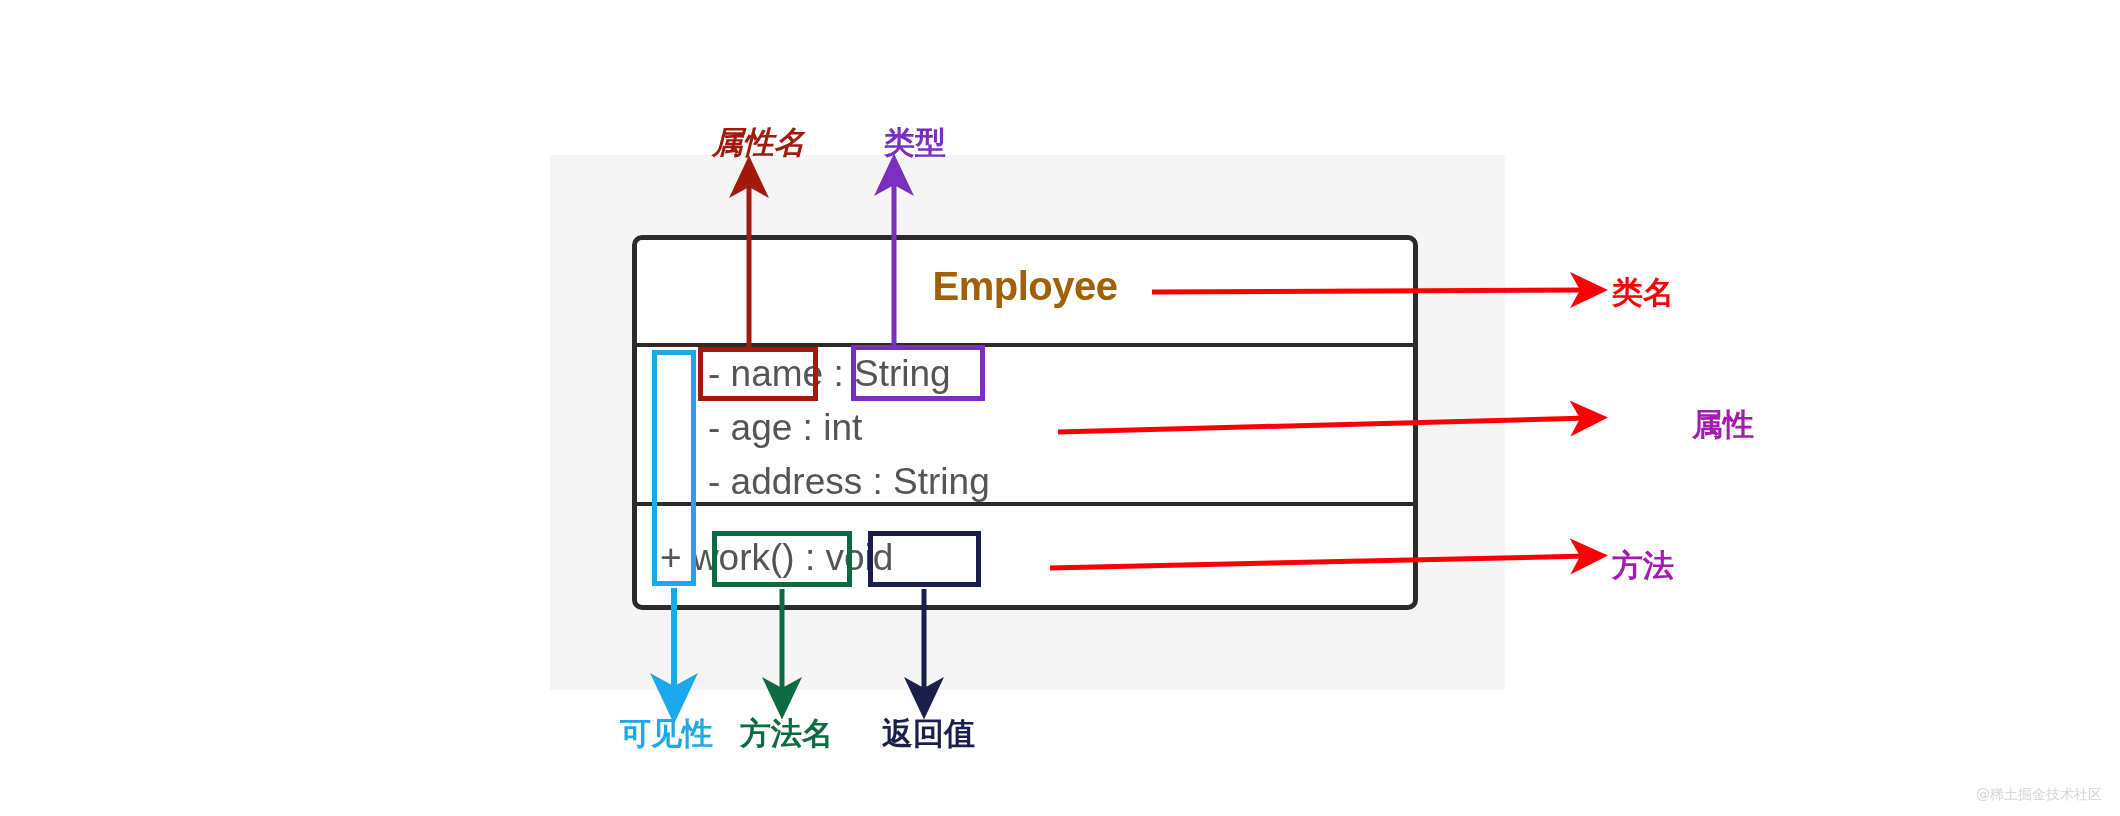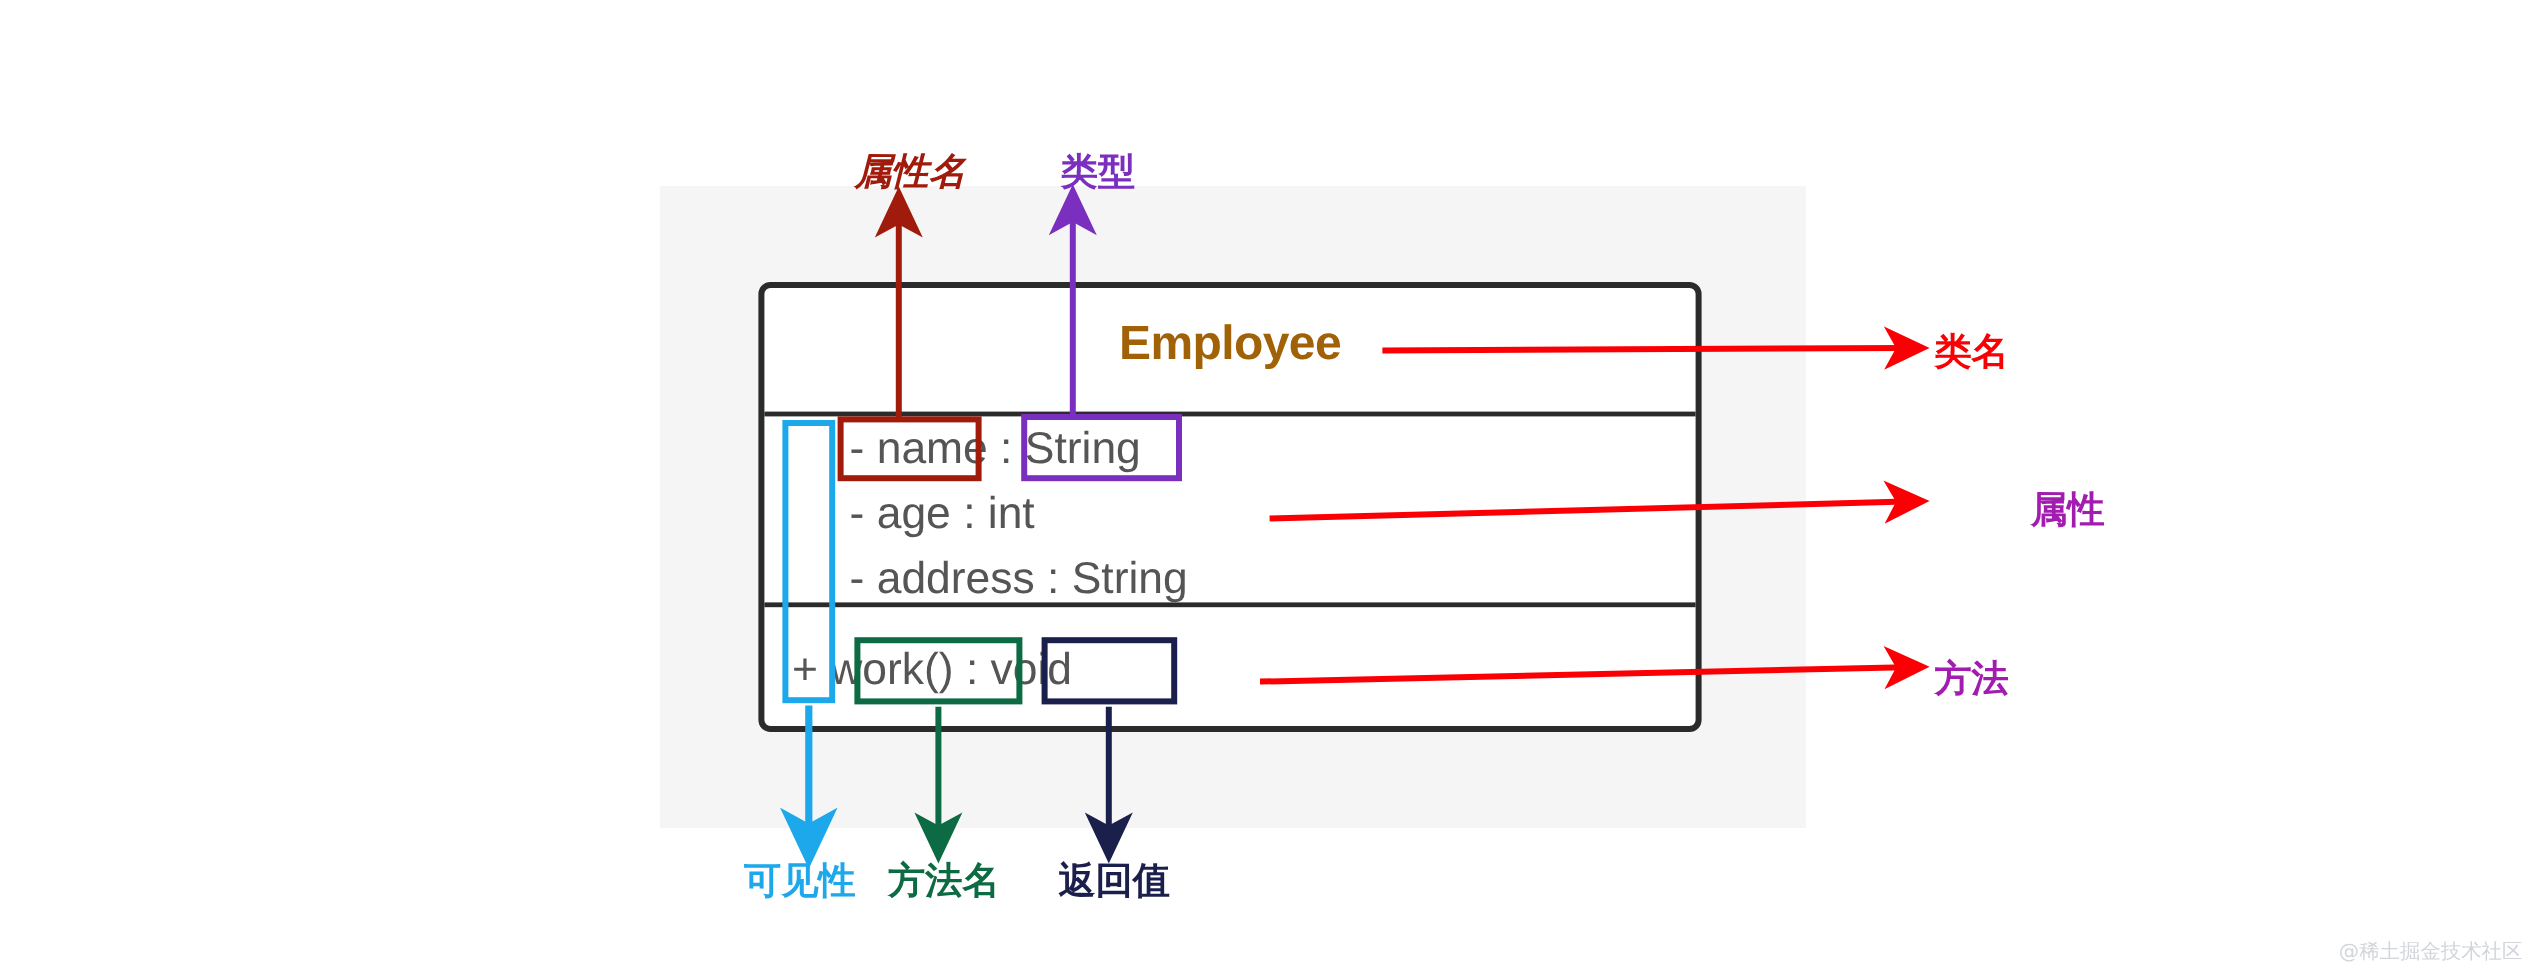--- a/index.html
+++ b/index.html
@@ -104,21 +104,21 @@
   .lbl-attrs    { left: 1692px; top: 404px; color: #a21caf; }
   .lbl-methods  { left: 1612px; top: 545px; color: #a21caf; }
   .lbl-visibility{left: 620px;  top: 713px; color: #1ca8ea; }
   .lbl-methodname{left: 740px;  top: 713px; color: #0d6b43; }
   .lbl-return   { left: 882px;  top: 713px; color: #1b1f4b; }
 
   .watermark {
     position: absolute;
     right: 18px;
     bottom: 12px;
-    font-size: 17px;
+    font-size: 14px;
     color: #d2d5da;
     white-space: nowrap;
     font-family: "DejaVu Sans", "Liberation Sans", sans-serif;
   }
 
   svg.arrows {
     position: absolute;
     left: 0;
     top: 0;
     width: 2120px;

